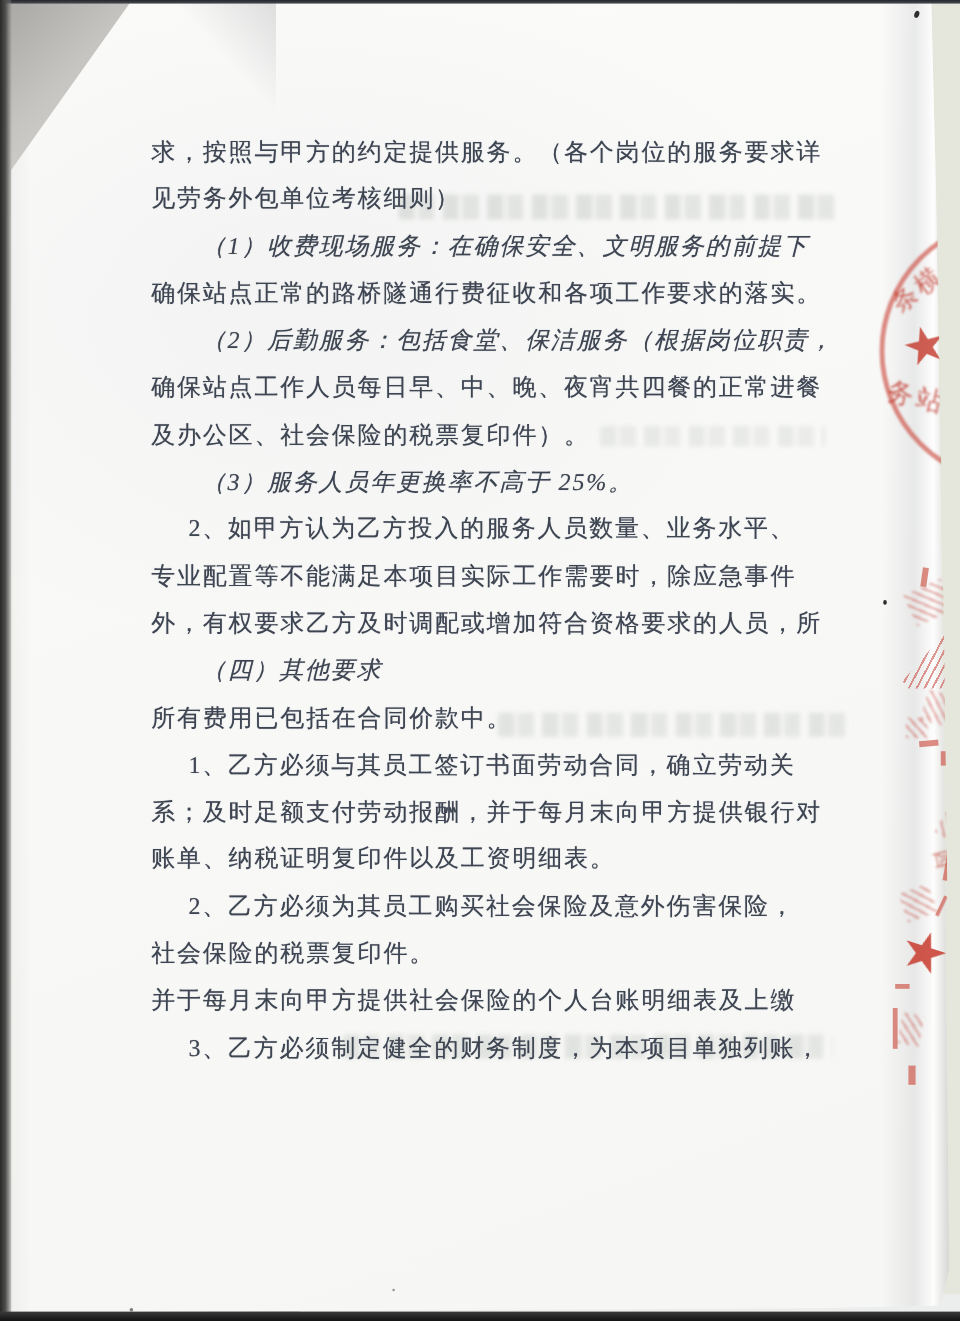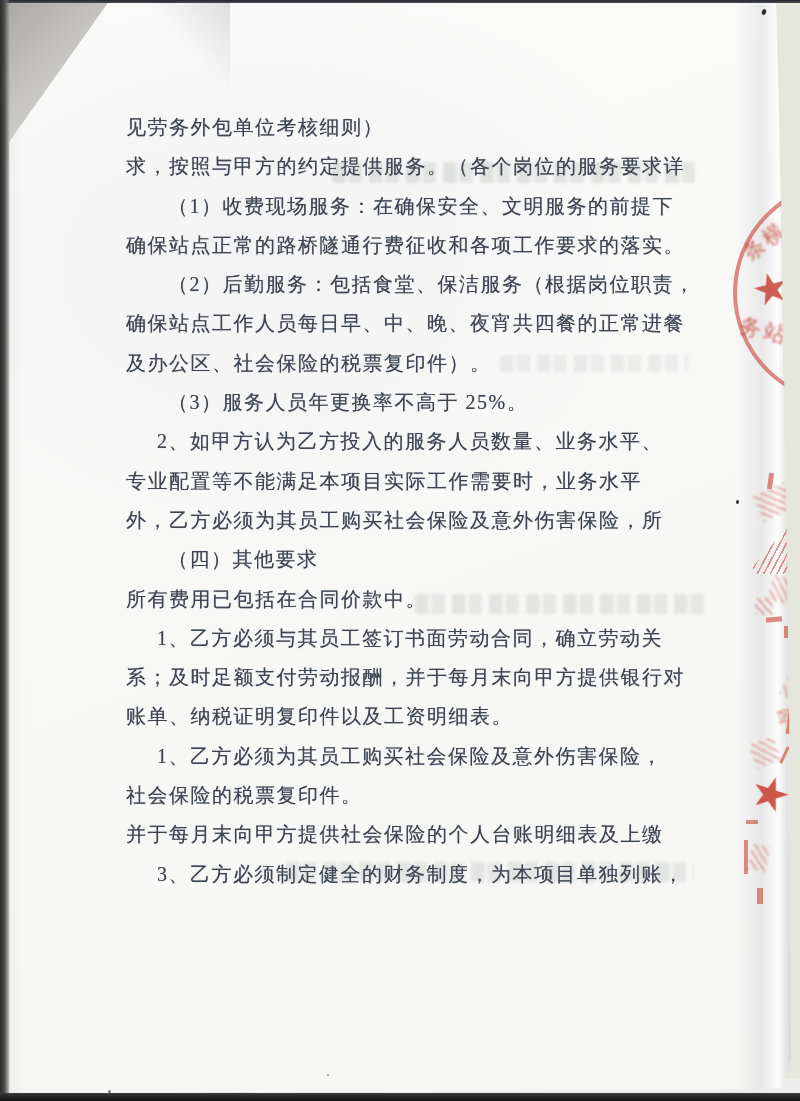--- a/index.html
+++ b/index.html
@@ -34,21 +34,21 @@
   .edge-left{position:absolute;left:0;top:0;width:10px;height:1101px;
          background:linear-gradient(to right,#2a2a2a 0%,#4e4e4c 45%,rgba(120,120,118,0.55) 80%,rgba(150,150,148,0) 100%);}
   .edge-bottom{position:absolute;left:0;bottom:0;width:800px;height:8px;
          background:linear-gradient(to top,#101010,#3c3c3c);}
 
   
   .text-block{position:absolute;left:126px;top:108px;width:600px;}
   .tl{height:39.3px;line-height:39.3px;white-space:nowrap;
       font-size:20px;letter-spacing:1.5px;color:#3e4552;
       text-shadow:0 0 0.7px rgba(62,69,82,0.55);}
-  .ind-p{padding-left:42px;}
+  .ind-p{padding-left:42px;font-style:italic;}
   .ind-n{padding-left:31px;}
 
   
   .bleed{position:absolute;filter:blur(1.7px);opacity:.5;border-radius:3px;
       background:repeating-linear-gradient(90deg, rgba(120,135,122,0.38) 0 13px, rgba(120,135,122,0.08) 13px 17px, rgba(120,135,122,0.32) 17px 30px, rgba(120,135,122,0) 30px 37px);}
   .bleed.b1{left:332px;top:162px;width:368px;height:21px;}
   .bleed.b2{left:500px;top:355px;width:188px;height:17px;opacity:.32;}
   .bleed.b3{left:415px;top:594px;width:296px;height:20px;opacity:.45;}
   .bleed.b4{left:286px;top:862px;width:408px;height:20px;opacity:.45;}
 
@@ -86,37 +86,37 @@
   <div class="under-sheet" data-interactable="false"></div>
 
   <div class="paper" data-interactable="false"></div>
 
   <div class="bleed b1" data-interactable="false"></div>
   <div class="bleed b2" data-interactable="false"></div>
   <div class="bleed b3" data-interactable="false"></div>
   <div class="bleed b4" data-interactable="false"></div>
 
   <div class="text-block" data-interactable="false">
+    <div class="tl" data-interactable="false">求，按照与甲方的约定提供服务。（各个岗位的服务要求详</div>
     <div class="tl" data-interactable="false">见劳务外包单位考核细则）</div>
-    <div class="tl" data-interactable="false">求，按照与甲方的约定提供服务。（各个岗位的服务要求详</div>
     <div class="tl ind-p" data-interactable="false">（1）收费现场服务：在确保安全、文明服务的前提下</div>
     <div class="tl" data-interactable="false">确保站点正常的路桥隧通行费征收和各项工作要求的落实。</div>
     <div class="tl ind-p" data-interactable="false">（2）后勤服务：包括食堂、保洁服务（根据岗位职责，</div>
     <div class="tl" data-interactable="false">确保站点工作人员每日早、中、晚、夜宵共四餐的正常进餐</div>
     <div class="tl" data-interactable="false">及办公区、社会保险的税票复印件）。</div>
     <div class="tl ind-p" data-interactable="false">（3）服务人员年更换率不高于 25%。</div>
     <div class="tl ind-n" data-interactable="false">2、如甲方认为乙方投入的服务人员数量、业务水平、</div>
-    <div class="tl" data-interactable="false">专业配置等不能满足本项目实际工作需要时，业务水平</div>
-    <div class="tl" data-interactable="false">外，乙方必须为其员工购买社会保险及意外伤害保险，所</div>
+    <div class="tl" data-interactable="false">专业配置等不能满足本项目实际工作需要时，除应急事件</div>
+    <div class="tl" data-interactable="false">外，有权要求乙方及时调配或增加符合资格要求的人员，所</div>
     <div class="tl ind-p" data-interactable="false">（四）其他要求</div>
     <div class="tl" data-interactable="false">所有费用已包括在合同价款中。</div>
     <div class="tl ind-n" data-interactable="false">1、乙方必须与其员工签订书面劳动合同，确立劳动关</div>
     <div class="tl" data-interactable="false">系；及时足额支付劳动报酬，并于每月末向甲方提供银行对</div>
     <div class="tl" data-interactable="false">账单、纳税证明复印件以及工资明细表。</div>
-    <div class="tl ind-n" data-interactable="false">1、乙方必须为其员工购买社会保险及意外伤害保险，</div>
+    <div class="tl ind-n" data-interactable="false">2、乙方必须为其员工购买社会保险及意外伤害保险，</div>
     <div class="tl" data-interactable="false">社会保险的税票复印件。</div>
     <div class="tl" data-interactable="false">并于每月末向甲方提供社会保险的个人台账明细表及上缴</div>
     <div class="tl ind-n" data-interactable="false">3、乙方必须制定健全的财务制度，为本项目单独列账，</div>
   </div>
 
   <div class="stamp-layer" data-interactable="false">
 
     <div data-interactable="false">
       <div class="seal-circle" data-interactable="false"></div>
       <span class="sfrag frag-a1" data-interactable="false">条横</span>

